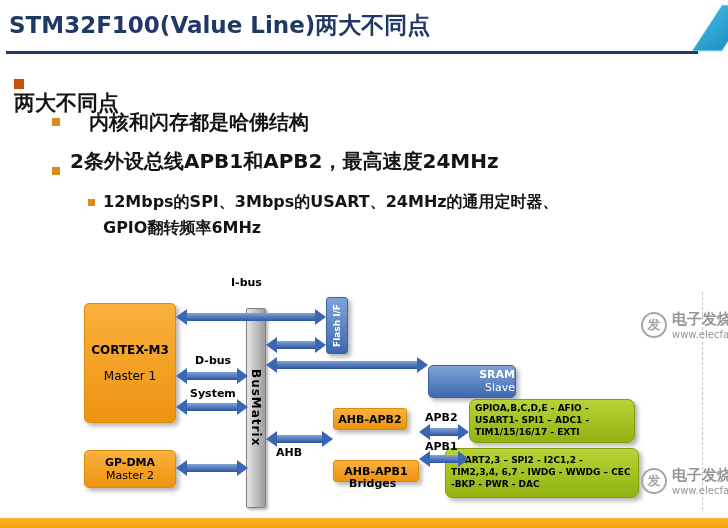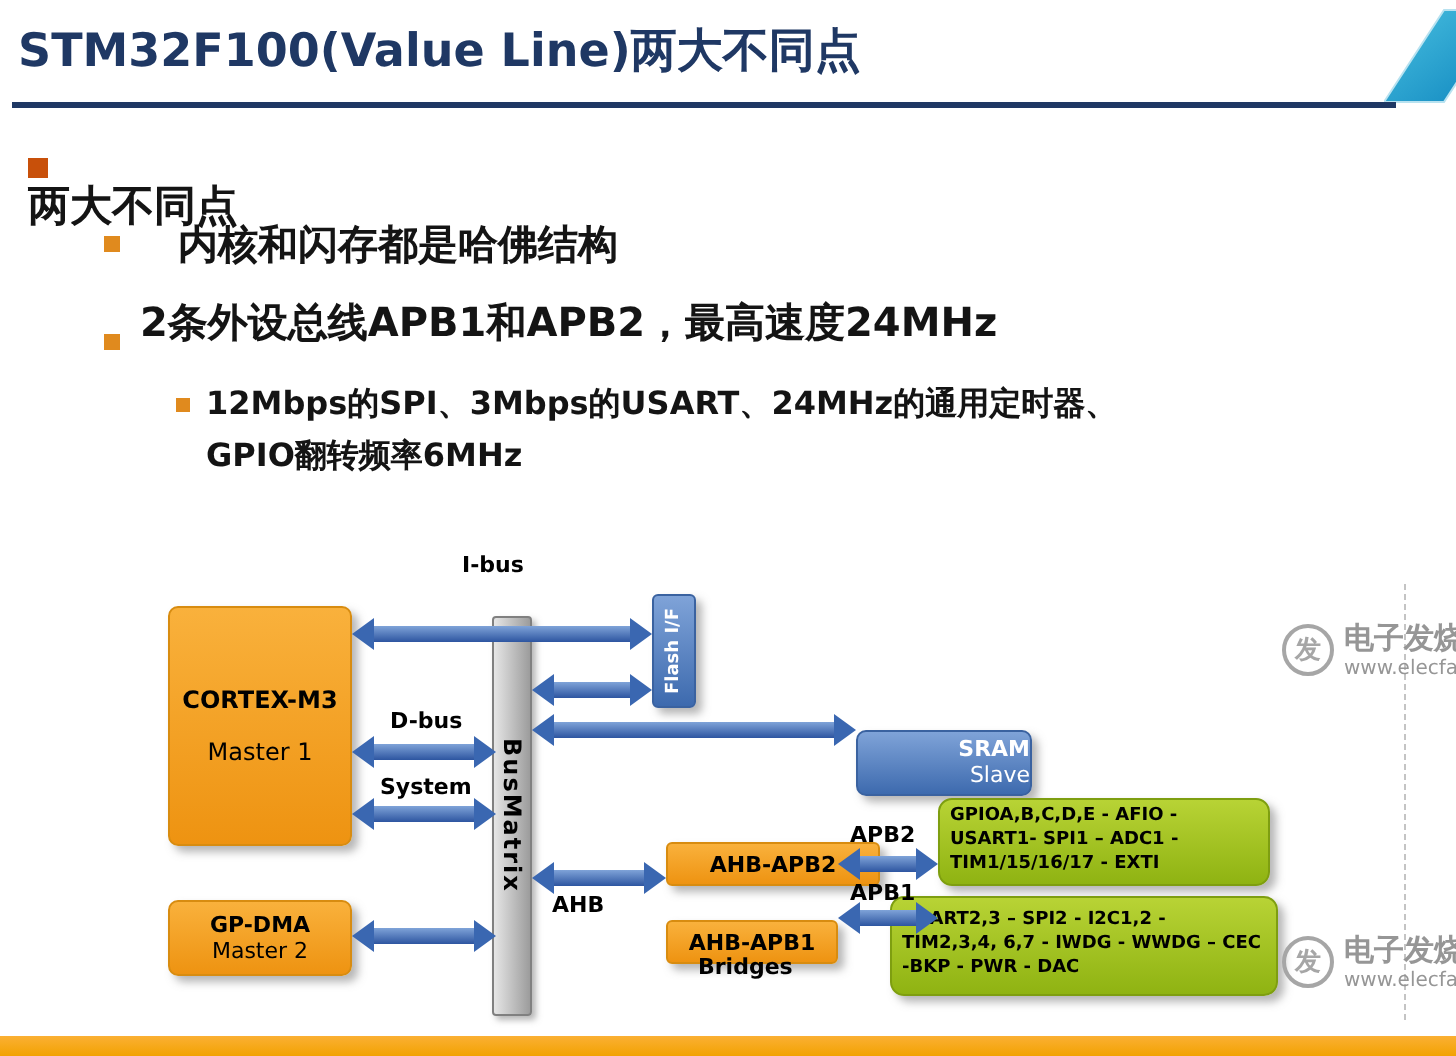--- a/index.html
+++ b/index.html
@@ -48,21 +48,21 @@
   #b-gpdma   { left:84px;  top:450px; width:92px;  height:38px; }
   #b-gpdma .blk-title, #b-gpdma .blk-sub { font-size:11px; line-height:1.2; }
   #b-matrix  { left:246px; top:308px; width:20px;  height:200px; z-index:1;
                background:linear-gradient(90deg,#E6E6E6,#9C9C9C); border:1px solid #808080; border-radius:2px; box-shadow:2px 2px 3px rgba(110,110,110,.5); }
   #b-matrix .vtext { writing-mode:vertical-rl; font-weight:bold; font-size:12px; color:#000; letter-spacing:1px; }
   #b-flashif { left:326px; top:297px; width:22px;  height:57px; border-radius:3px; }
   #b-flashif .vtext { writing-mode:vertical-rl; transform:rotate(180deg); font-weight:bold; font-size:9px; color:#fff; white-space:nowrap; }
   #b-flash   { left:354px; top:300px; width:56px;  height:47px; }
   #b-sram    { left:428px; top:349px; width:88px;  height:33px; align-items:flex-end; padding-left:17px;margin-top:16px; }
   #b-sram .blk-title, #b-sram .blk-sub { font-size:11px; line-height:1.15; }
-  #b-apb2    { left:333px; top:421px; width:107px;  height:22px; border-radius:3px; }
+  #b-apb2    { left:333px; top:408px; width:74px;  height:22px; border-radius:3px; }
   #b-apb1    { left:333px; top:460px; width:86px;  height:22px; border-radius:3px; }
   #b-apb2 .blk-title, #b-apb1 .blk-title { font-size:11px; }
   #b-green1  { left:469px; top:399px; width:166px; height:44px; }
   #b-green2  { left:445px; top:448px; width:194px; height:50px; }
   .blk.green .blk-title { font-size:9px; line-height:1.3; padding:0 5px; text-align:left; }
 
   
   .harrow { position:absolute; height:16px; display:flex; align-items:center; z-index:2; }
   .ah { width:0; height:0; border-top:8px solid transparent; border-bottom:8px solid transparent; }
   .ah.l { border-right:11px solid var(--arrow-blue,#3A67B1); }

